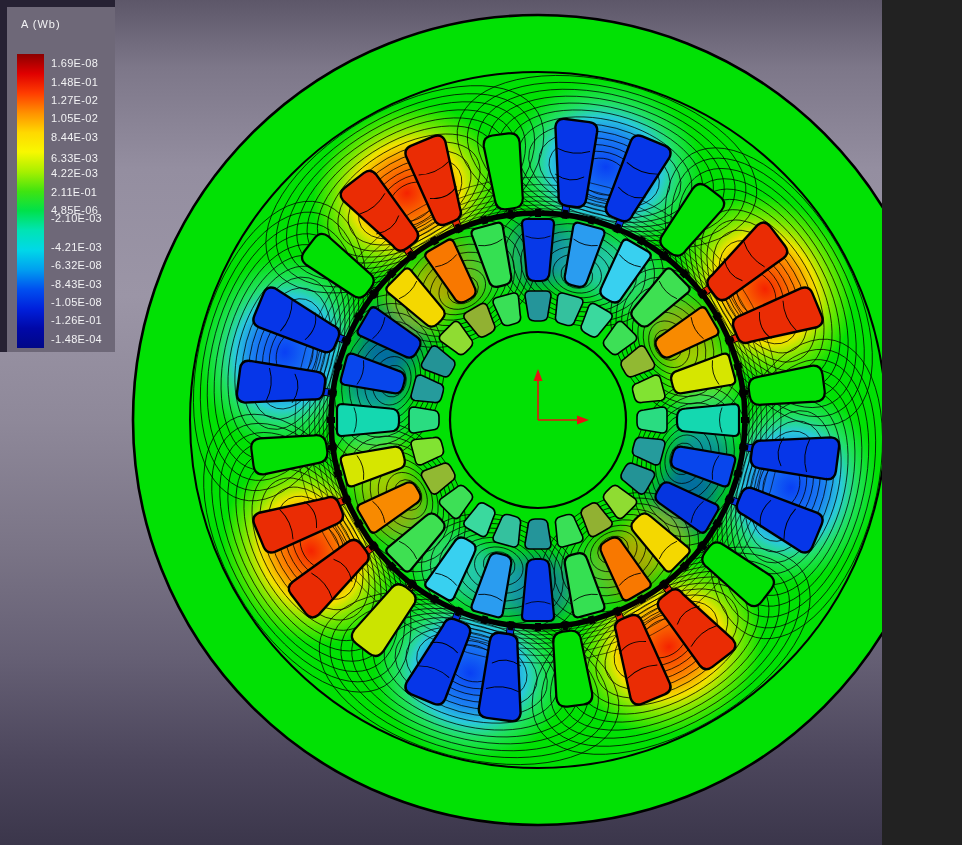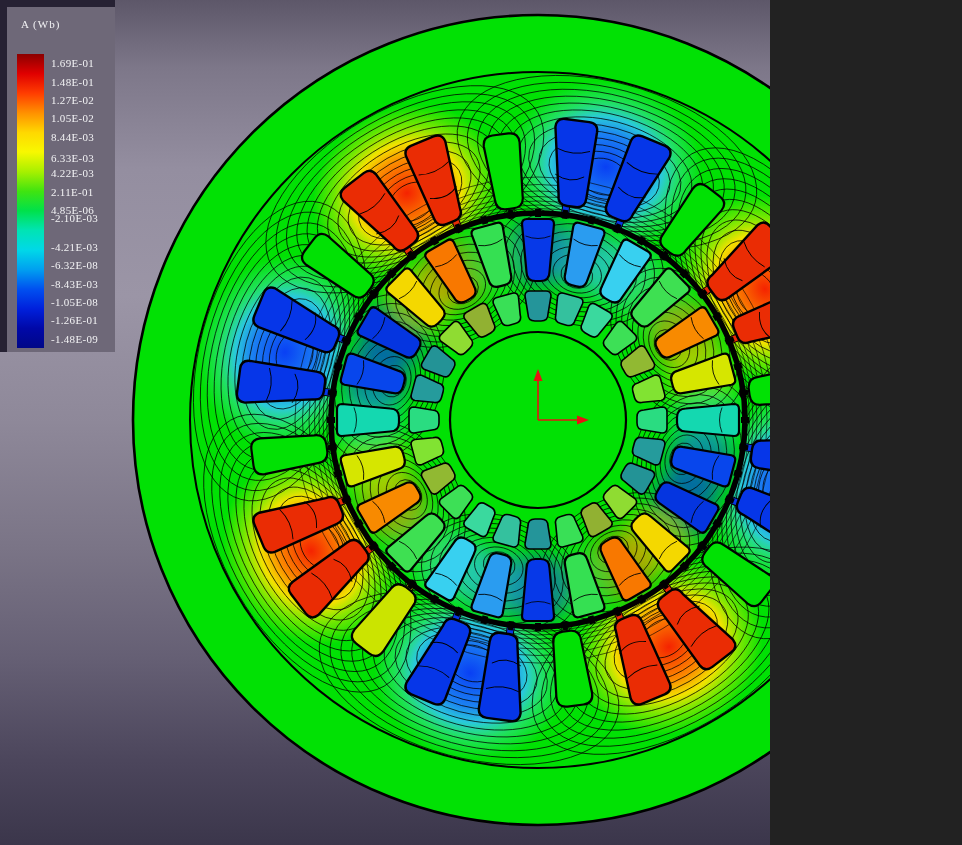--- a/index.html
+++ b/index.html
@@ -1,22 +1,22 @@
 <!DOCTYPE html>
 <html><head>
 <meta charset="utf-8">
 <style>
   html,body{margin:0;padding:0;background:#222;}
   .stage{
-    position:relative;width:770px;height:845px;overflow:hidden;
+    position:relative;width:882px;height:845px;overflow:hidden;
     background:linear-gradient(180deg,
       #5d5769 0%, #7d7789 8%, #948ea0 20%, #9b95a6 35%,
       #8e8899 50%, #7a7486 65%, #655f74 78%, #4c465c 90%,
       #3b364b 100%);
-    font-family:Liberation Serif, serif;
+    font-family:Liberation Sans, sans-serif;
   }
   svg.plot{position:absolute;left:0;top:0;}
   .legend-panel{
     position:absolute;left:0;top:0;width:115px;height:352px;
     box-sizing:border-box;
     border-left:7px solid #262133;border-top:7px solid #262133;
   }
   .legend-title{
     position:absolute;left:14px;top:11px;
     font-size:11px;letter-spacing:1px;white-space:pre;
@@ -785,31 +785,31 @@
         <polygon points="533.5,381 542.5,381 538,369" stroke-width="0"></polygon>
         <line x1="538" y1="420" x2="578" y2="420"></line>
         <polygon points="577,415.5 577,424.5 589,420" stroke-width="0"></polygon>
       </g>
     </svg>
 
   <div class="legend-panel" id="legend-panel" style="background: rgb(110, 104, 120); border-color: rgb(38, 33, 51);">
     <div class="legend-title" style="color: rgb(242, 242, 244);">A (Wb)</div>
     <div class="colorbar" id="colorbar" style="background: linear-gradient(rgb(139, 0, 0) 0%, rgb(224, 0, 0) 6.7%, rgb(255, 60, 0) 13.3%, rgb(255, 144, 0) 20%, rgb(255, 216, 0) 26.7%, rgb(248, 248, 0) 33.3%, rgb(168, 240, 0) 40%, rgb(64, 228, 16) 46.7%, rgb(0, 225, 74) 53.3%, rgb(0, 228, 180) 60%, rgb(0, 216, 232) 66.7%, rgb(0, 160, 240) 73.3%, rgb(0, 80, 240) 80%, rgb(0, 32, 220) 86.7%, rgb(0, 8, 168) 93.3%, rgb(0, 7, 135) 100%);"></div>
     <div id="legend-labels">
-        <div class="legend-label" style="top: 49.2px; color: rgb(242, 242, 244);">1.69E-01</div>
+        <div class="legend-label" style="top: 49.2px; color: rgb(242, 242, 244);">1.69E-08</div>
         <div class="legend-label" style="top: 67.575px; color: rgb(242, 242, 244);">1.48E-01</div>
         <div class="legend-label" style="top: 85.95px; color: rgb(242, 242, 244);">1.27E-02</div>
         <div class="legend-label" style="top: 104.325px; color: rgb(242, 242, 244); text-align: center;">1.05E-02</div>
         <div class="legend-label" style="top: 122.7px; color: rgb(242, 242, 244);">8.44E-03</div>
         <div class="legend-label" style="top: 144px; color: rgb(242, 242, 244);">6.33E-03</div>
         <div class="legend-label" style="top: 159.45px; color: rgb(242, 242, 244);">4.22E-03</div>
         <div class="legend-label" style="top: 177.825px; color: rgb(242, 242, 244);">2.11E-01</div>
         <div class="legend-label" style="top: 196.2px; color: rgb(242, 242, 244);">4.85E-06</div>
         <div class="legend-label" style="top: 204px; color: rgb(242, 242, 244);">-2.10E-03</div>
         <div class="legend-label" style="top: 232.95px; color: rgb(242, 242, 244);">-4.21E-03</div>
         <div class="legend-label" style="top: 251.325px; color: rgb(242, 242, 244);">-6.32E-08</div>
         <div class="legend-label" style="top: 269.7px; color: rgb(242, 242, 244);">-8.43E-03</div>
         <div class="legend-label" style="top: 288.075px; color: rgb(242, 242, 244);">-1.05E-08</div>
         <div class="legend-label" style="top: 306.45px; color: rgb(242, 242, 244);">-1.26E-01</div>
-        <div class="legend-label" style="top: 324.825px; color: rgb(242, 242, 244);">-1.48E-09</div>
+        <div class="legend-label" style="top: 324.825px; color: rgb(242, 242, 244);">-1.48E-04</div>
       </div>
   </div>
 </div>
 
 </body></html>

